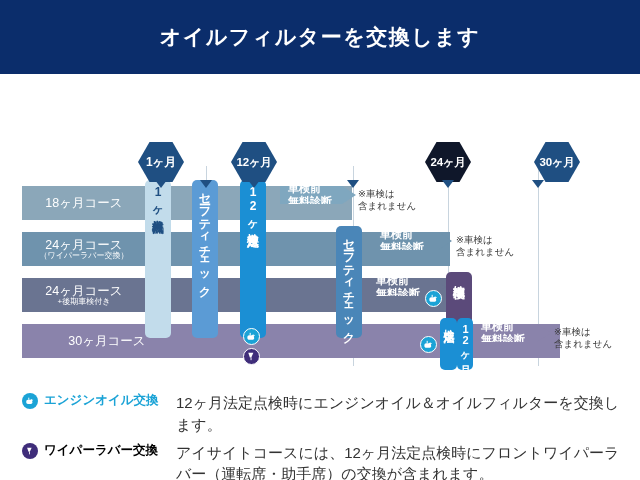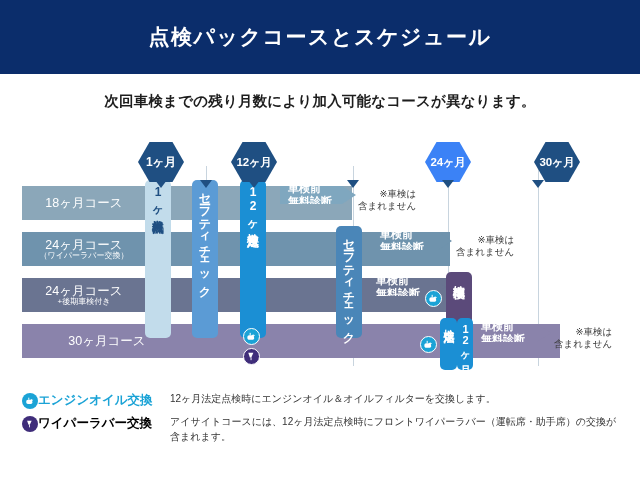--- a/index.html
+++ b/index.html
@@ -74,52 +74,51 @@
   .arrow {
     position: absolute; height: 18px;
     display: flex; align-items: center; justify-content: flex-start;
     padding-left: 8px;
     color: #ffffff; font-size: 11px; font-weight: bold; line-height: 1.15;
     clip-path: polygon(0 0, calc(100% - 14px) 0, 100% 50%, calc(100% - 14px) 100%, 0 100%);
   }
 
   
   .note {
-    position: absolute; color: #3a3a3a; font-size: 9.5px; line-height: 1.3; text-align: right;
+    position: absolute; color: #3a3a3a; font-size: 9.5px; line-height: 1.3;
   }
 
   
   .ricon {
     position: absolute; width: 17px; height: 17px; border-radius: 50%;
     display: flex; align-items: center; justify-content: center;
     border: 1.5px solid #ffffff;
   }
   .ricon svg { width: 11px; height: 11px; display: block; }
 
   
   .legend { position: absolute; left: 22px; top: 392px; width: 600px; }
   .legend-row { position: relative; display: flex; align-items: flex-start; margin-bottom: 6px; }
   .legend-ico {
     width: 16px; height: 16px; border-radius: 50%; flex: 0 0 16px;
     display: flex; align-items: center; justify-content: center; margin-top: 1px;
   }
   .legend-ico svg { width: 10px; height: 10px; display: block; }
-  .legend-name { font-size: 12.5px; font-weight: bold; width: 130px; flex: 0 0 130px; }
-  .legend-desc { font-size: 10px; color: #333333; line-height: 1.45; margin-left: 2px; }
+  .legend-name { font-size: 12.5px; font-weight: bold; margin-left: 6px; width: 130px; flex: 0 0 130px; }
+  .legend-desc { font-size: 15px; color: #333333; line-height: 1.45; margin-left: 2px; }
 </style>
 </head>
 <body>
 
 <div id="root">
 
   <div class="header">
-    <div class="header-title">点検パックコースとスケジュール</div>
+    <div class="header-title">オイルフィルターを交換します</div>
   </div>
 
-  <div class="subtitle">次回車検までの残り月数により加入可能なコースが異なります。</div>
 
   <div class="chart" id="chart">
       <div class="tickline" style="left: 161px; height: 175px;"></div>
       <div class="tickline" style="left: 206px; height: 175px;"></div>
       <div class="tickline" style="left: 254px; height: 175px;"></div>
       <div class="tickline" style="left: 353px; height: 200px;"></div>
       <div class="tickline" style="left: 448px; height: 200px;"></div>
       <div class="tickline" style="left: 538px; height: 200px;"></div>
       <div class="row-bar" style="left: 22px; top: 50px; width: 330px; background: rgb(139, 167, 185);"></div>
       <div class="row-label" style="top: 50px;">
@@ -198,21 +197,21 @@
       </div>
       <div class="note" style="left: 358px; top: 52px;"><span>※車検は</span><br><span>含まれません</span></div>
       <div class="note" style="left: 456px; top: 98px;"><span>※車検は</span><br><span>含まれません</span></div>
       <div class="note" style="left: 554px; top: 190px;"><span>※車検は</span><br><span>含まれません</span></div>
       <div class="hex" style="left: 138px; background: rgb(31, 79, 130);">1ヶ月</div>
       <div class="hex-stem" style="left: 155px;"></div>
       <div class="hex-stem" style="left: 200px;"></div>
       <div class="hex small" style="left: 231px; background: rgb(31, 79, 130);">12ヶ月</div>
       <div class="hex-stem" style="left: 248px;"></div>
       <div class="hex-stem" style="left: 347px;"></div>
-      <div class="hex small" style="left: 425px; background: #3b82f6; text-align: center;">24ヶ月</div>
+      <div class="hex small" style="left: 425px; background: #0f172a; text-align: center;">24ヶ月</div>
       <div class="hex-stem" style="left: 442px;"></div>
       <div class="hex small" style="left: 534px; background: rgb(31, 79, 130);">30ヶ月</div>
       <div class="hex-stem" style="left: 532px;"></div>
     </div>
 
   <div class="legend" id="legend">
       <div class="legend-row">
         <div class="legend-ico" style="background: rgb(27, 163, 214);">
           <svg viewBox="0 0 24 24">
             <path fill="#ffffff" d="M3 13c0-2 1.6-4 4-4h6l3-2 1 2h3l-3 3 1 3c0 2-1.8 4-4 4H7c-2.2 0-4-1.8-4-4z"></path>

